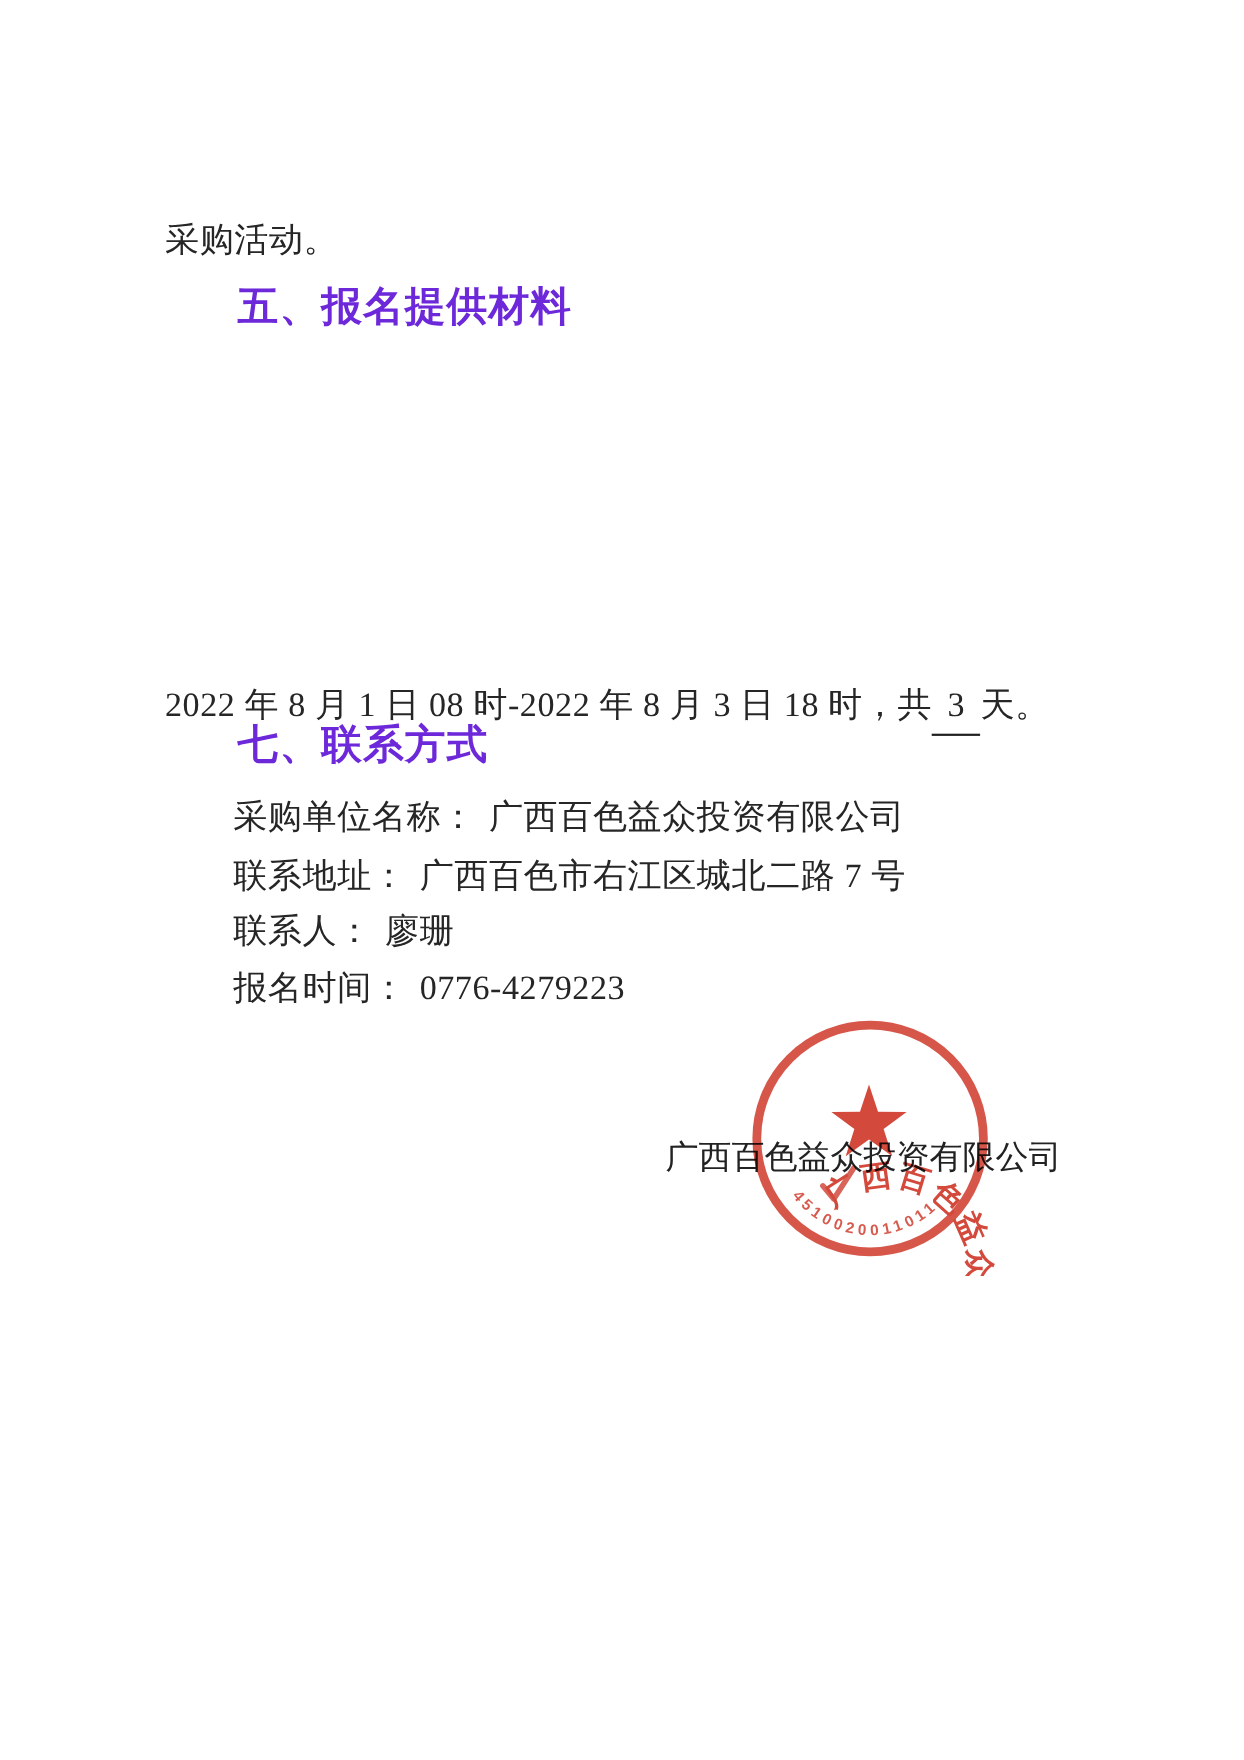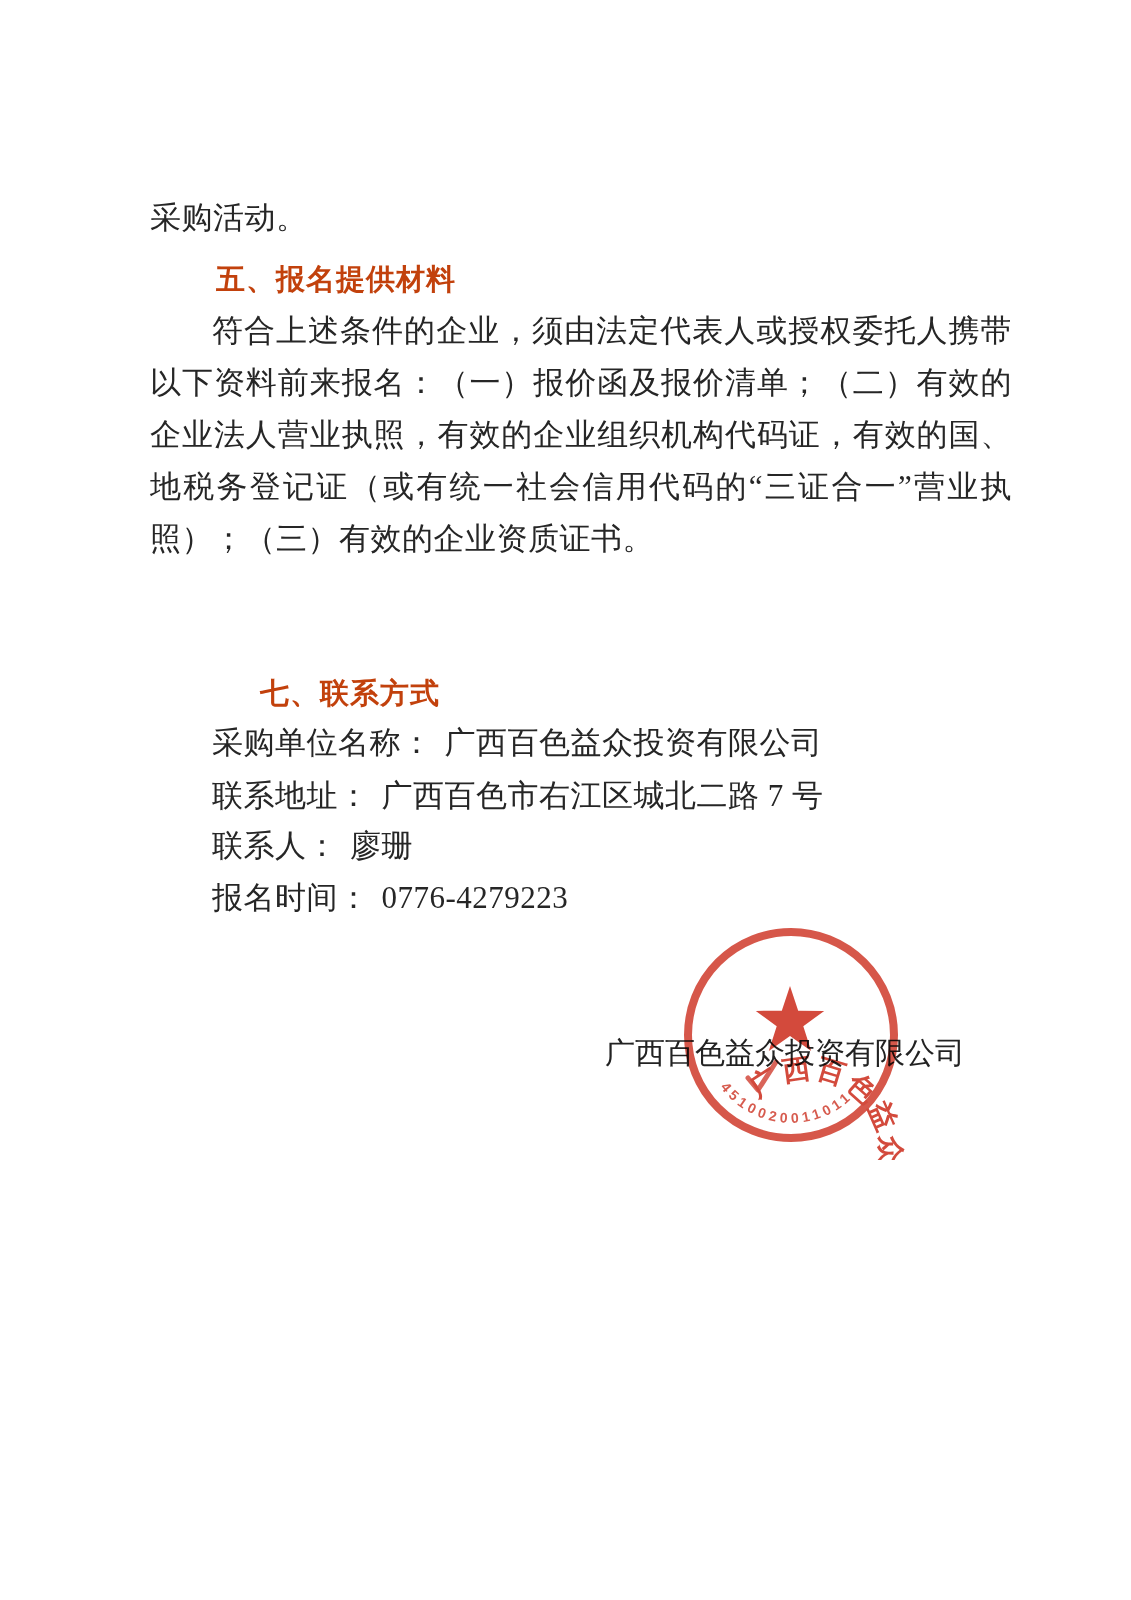--- a/index.html
+++ b/index.html
@@ -27,23 +27,23 @@
     text-align: justify;
     text-justify: inter-character;
     text-indent: 2em;
   }
   .heading {
     position: absolute;
     left: 216px;
     margin: 0;
     font-family: "Liberation Sans", "DejaVu Sans", sans-serif;
     font-weight: 700;
-    font-size: 29px;
+    font-size: 37px;
     line-height: 52px;
-    color: #c2410c;
+    color: #6d28d9;
     letter-spacing: 1px;
     white-space: nowrap;
   }
   .indent2 { text-indent: 2em; }
   .u-days {
     display: inline-block;
     padding: 0 14px;
     border-bottom: 2px solid #1f1f1f;
   }
   .contact-label { }
@@ -68,25 +68,25 @@
 </style>
 </head>
 <body>
 
 <div class="page">
 
   <p class="body-line" style="top:192px;">采购活动。</p>
 
   <h2 class="heading" style="top:253px;">五、报名提供材料</h2>
 
-  <p class="body-line para" style="top:305px;">符合上述条件的企业，须由法定代表人或授权委托人携带以下资料前来报名：（一）报价函及报价清单；（二）有效的企业法人营业执照，有效的企业组织机构代码证，有效的国、地税务登记证（或有统一社会信用代码的“三证合一”营业执照）；（三）有效的企业资质证书。</p>
 
 
+  <p class="body-line" style="top:615px;"><span>2022 年 8 月 1 日 08 时-2022 年 8 月 3 日 18 时，共</span><span class="u-days">3</span><span>天。</span></p>
 
-  <h2 class="heading" style="top:667px;margin-left:44px;">七、联系方式</h2>
+  <h2 class="heading" style="top:651px;">七、联系方式</h2>
 
   <p class="body-line indent2" style="top:717px;"><span class="contact-label">采购单位名称：</span><span class="contact-value">广西百色益众投资有限公司</span></p>
 
   <p class="body-line indent2" style="top:770px;"><span class="contact-label">联系地址：</span><span class="contact-value">广西百色市右江区城北二路 7 号</span></p>
 
   <p class="body-line indent2" style="top:820px;"><span class="contact-label">联系人：</span><span class="contact-value">廖珊</span></p>
 
   <p class="body-line indent2" style="top:872px;"><span class="contact-label">报名时间：</span><span class="contact-value">0776-4279223</span></p>
 
   <p class="sig" style="left:605px; top:1036px;">广西百色益众投资有限公司</p>

